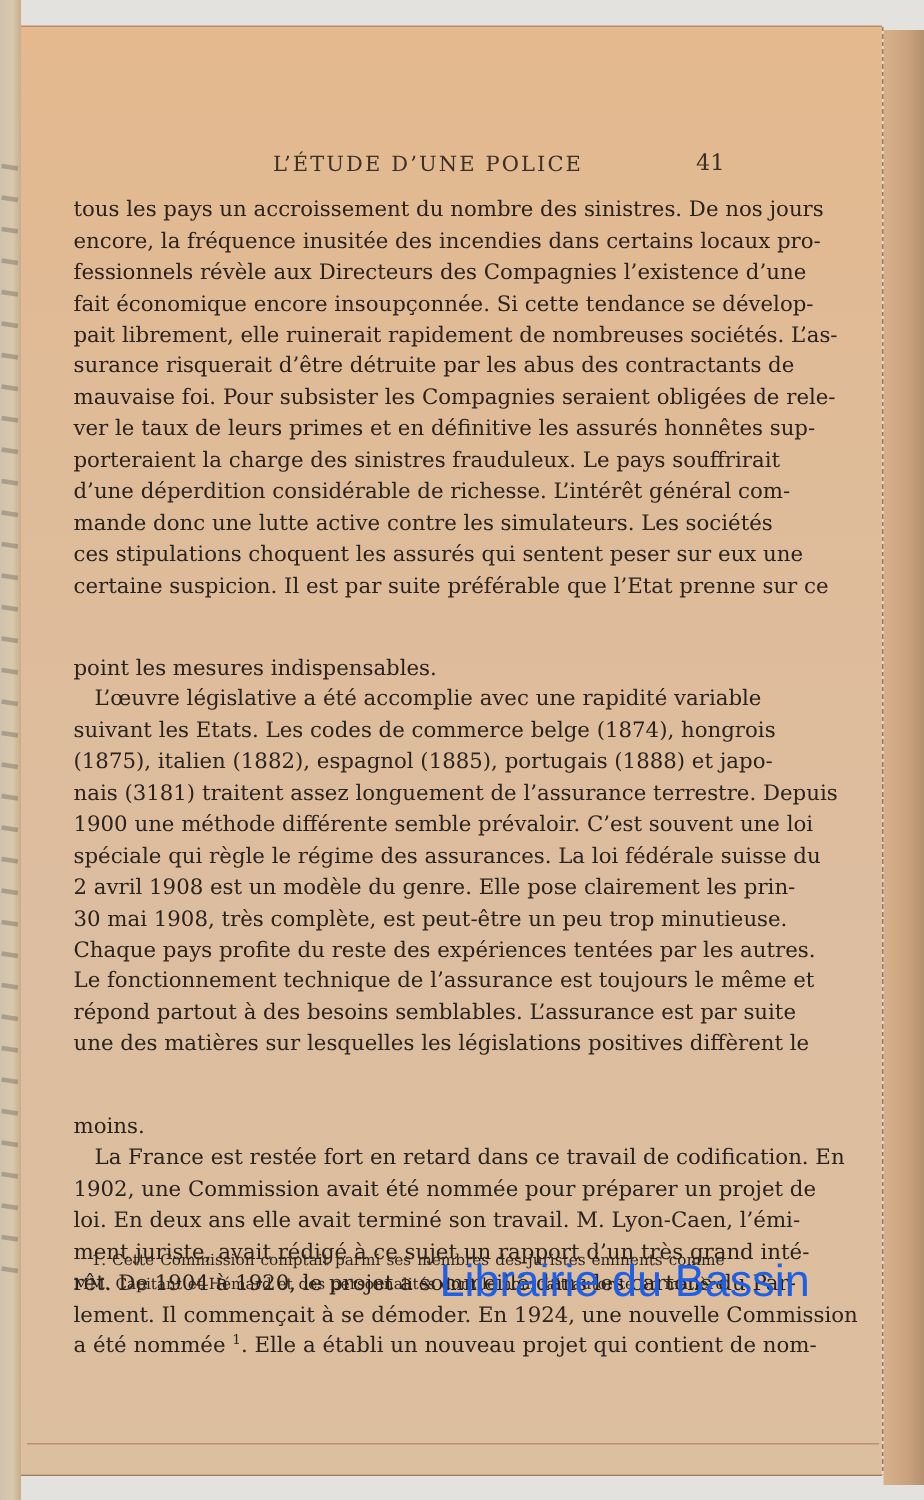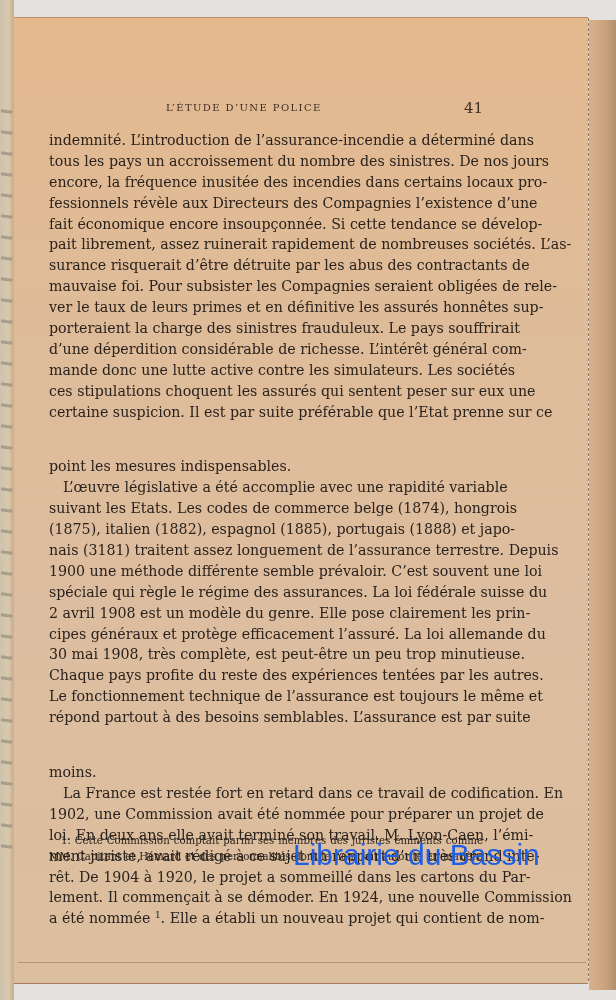--- a/index.html
+++ b/index.html
@@ -57,22 +57,22 @@
     }
     .bottom-rule {
       position: absolute;
       left: 18px; top: 962px;
       width: 568px; height: 1px;
       background: #b79274;
     }
     .running-head {
       position: absolute;
       top: 102px;
-      left: 166px;
-      font-size: 10px;
+      left: 182px;
+      font-size: 14px;
       letter-spacing: 1.4px;
       color: #3b2f27;
       font-variant: small-caps;
     }
     .page-number {
       position: absolute;
       top: 99px;
       left: 464px;
       font-size: 15px;
       color: #3b2f27;
@@ -180,47 +180,46 @@
 
 <div class="page">
   <div class="page-fold"></div>
 </div>
 <div class="bottom-rule"></div>
 
 <div class="running-head">L’ÉTUDE D’UNE POLICE</div>
 <div class="page-number">41</div>
 
 <div class="text-block">
-  <span class="text-line">indemnité. L’introduction de l’assurance-incendie a déterminé dans</span>
   <span class="text-line">tous les pays un accroissement du nombre des sinistres. De nos jours</span>
   <span class="text-line">encore, la fréquence inusitée des incendies dans certains locaux pro-</span>
   <span class="text-line">fessionnels révèle aux Directeurs des Compagnies l’existence d’une</span>
   <span class="text-line">fait économique encore insoupçonnée. Si cette tendance se dévelop-</span>
-  <span class="text-line">pait librement, assez ruinerait rapidement de nombreuses sociétés. L’as-</span>
+  <span class="text-line">pait librement, elle ruinerait rapidement de nombreuses sociétés. L’as-</span>
   <span class="text-line">surance risquerait d’être détruite par les abus des contractants de</span>
   <span class="text-line">mauvaise foi. Pour subsister les Compagnies seraient obligées de rele-</span>
   <span class="text-line">ver le taux de leurs primes et en définitive les assurés honnêtes sup-</span>
   <span class="text-line">porteraient la charge des sinistres frauduleux. Le pays souffrirait</span>
   <span class="text-line">d’une déperdition considérable de richesse. L’intérêt général com-</span>
   <span class="text-line">mande donc une lutte active contre les simulateurs. Les sociétés</span>
   <span class="text-line">ces stipulations choquent les assurés qui sentent peser sur eux une</span>
   <span class="text-line">certaine suspicion. Il est par suite préférable que l’Etat prenne sur ce</span>
   <span class="text-line last">point les mesures indispensables.</span>
   <span class="text-line indent">L’œuvre législative a été accomplie avec une rapidité variable</span>
   <span class="text-line">suivant les Etats. Les codes de commerce belge (1874), hongrois</span>
   <span class="text-line">(1875), italien (1882), espagnol (1885), portugais (1888) et japo-</span>
   <span class="text-line">nais (3181) traitent assez longuement de l’assurance terrestre. Depuis</span>
   <span class="text-line">1900 une méthode différente semble prévaloir. C’est souvent une loi</span>
   <span class="text-line">spéciale qui règle le régime des assurances. La loi fédérale suisse du</span>
   <span class="text-line">2 avril 1908 est un modèle du genre. Elle pose clairement les prin-</span>
-  <span class="text-line">cipes généraux et protège efficacement l’assuré. La loi allemande du</span>
   <span class="text-line">30 mai 1908, très complète, est peut-être un peu trop minutieuse.</span>
   <span class="text-line">Chaque pays profite du reste des expériences tentées par les autres.</span>
   <span class="text-line">Le fonctionnement technique de l’assurance est toujours le même et</span>
   <span class="text-line">répond partout à des besoins semblables. L’assurance est par suite</span>
+  <span class="text-line">une des matières sur lesquelles les législations positives diffèrent le</span>
   <span class="text-line last">moins.</span>
   <span class="text-line indent">La France est restée fort en retard dans ce travail de codification. En</span>
   <span class="text-line">1902, une Commission avait été nommée pour préparer un projet de</span>
   <span class="text-line">loi. En deux ans elle avait terminé son travail. M. Lyon-Caen, l’émi-</span>
   <span class="text-line">ment juriste, avait rédigé à ce sujet un rapport d’un très grand inté-</span>
   <span class="text-line">rêt. De 1904 à 1920, le projet a sommeillé dans les cartons du Par-</span>
   <span class="text-line">lement. Il commençait à se démoder. En 1924, une nouvelle Commission</span>
   <span class="text-line"><span>a été nommée</span> <sup class="fn">1</sup><span>. Elle a établi un nouveau projet qui contient de nom-</span></span>
 </div>
 

